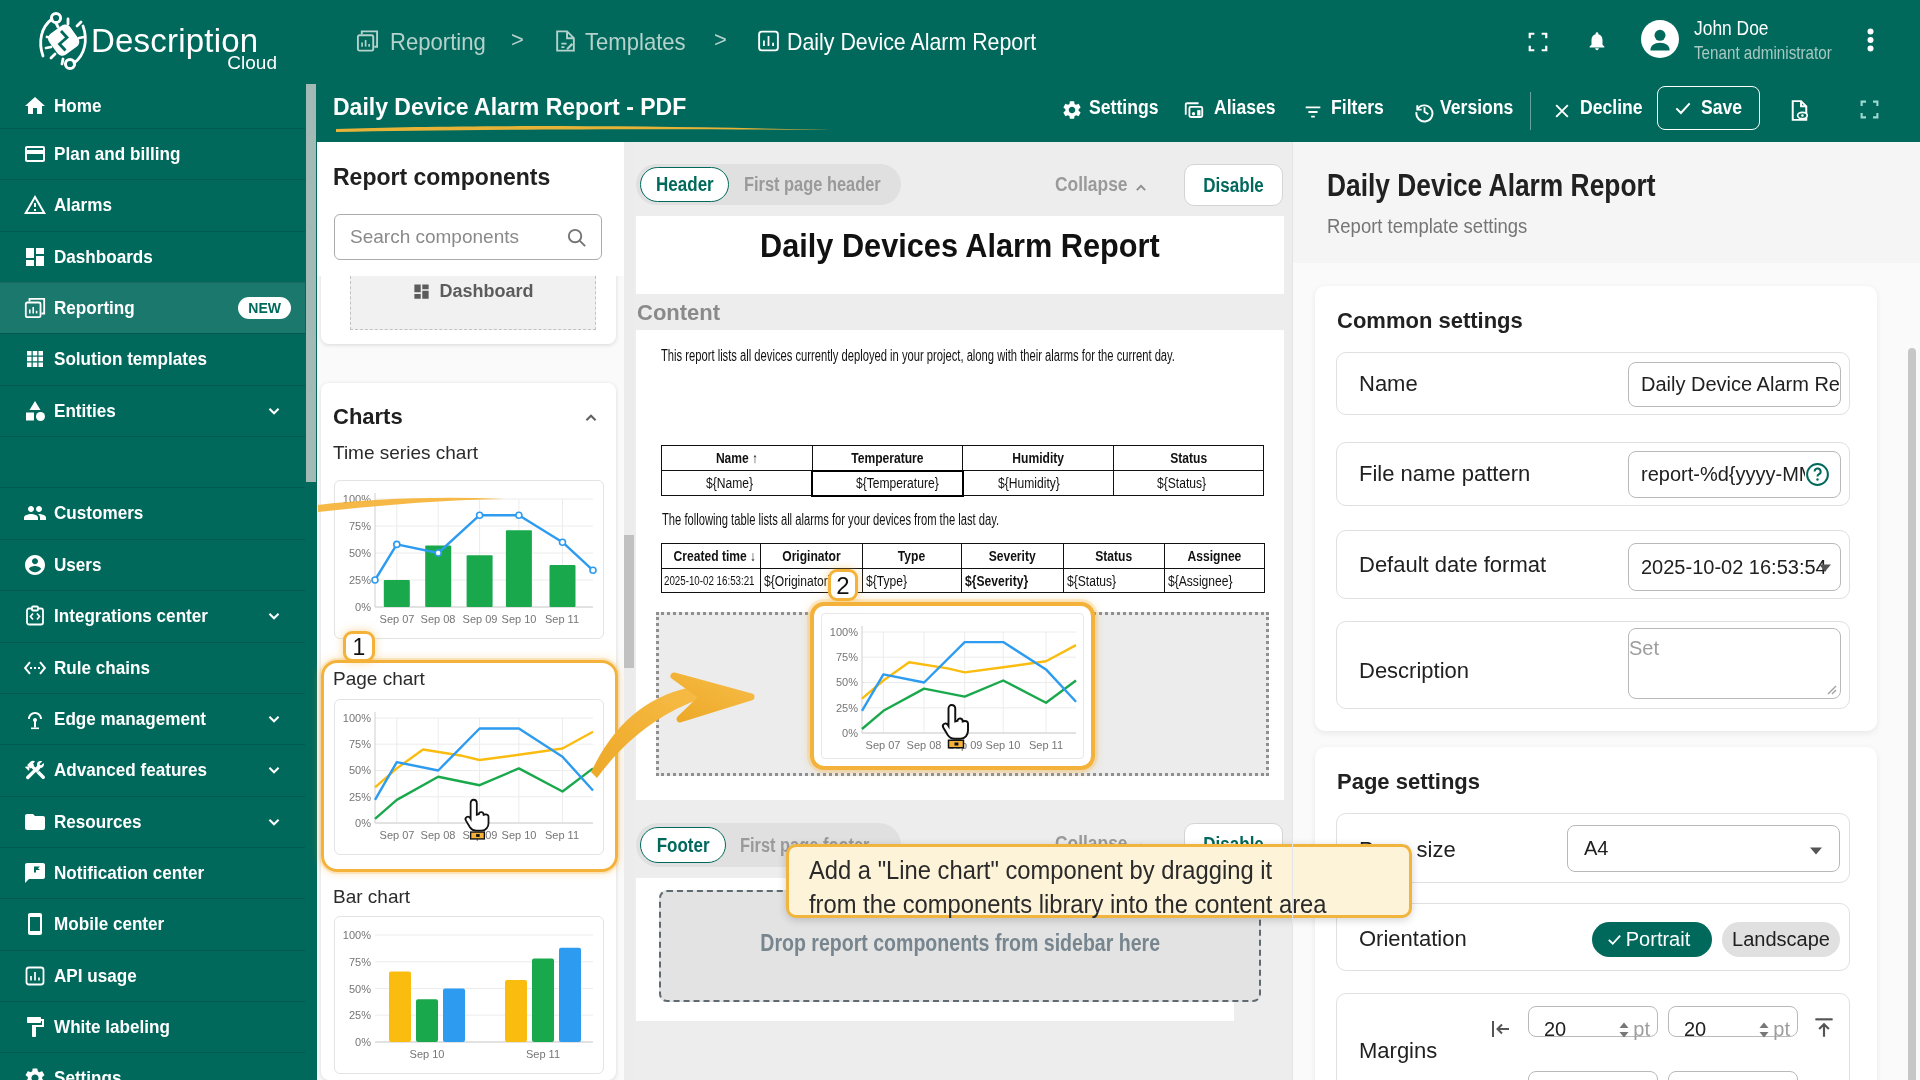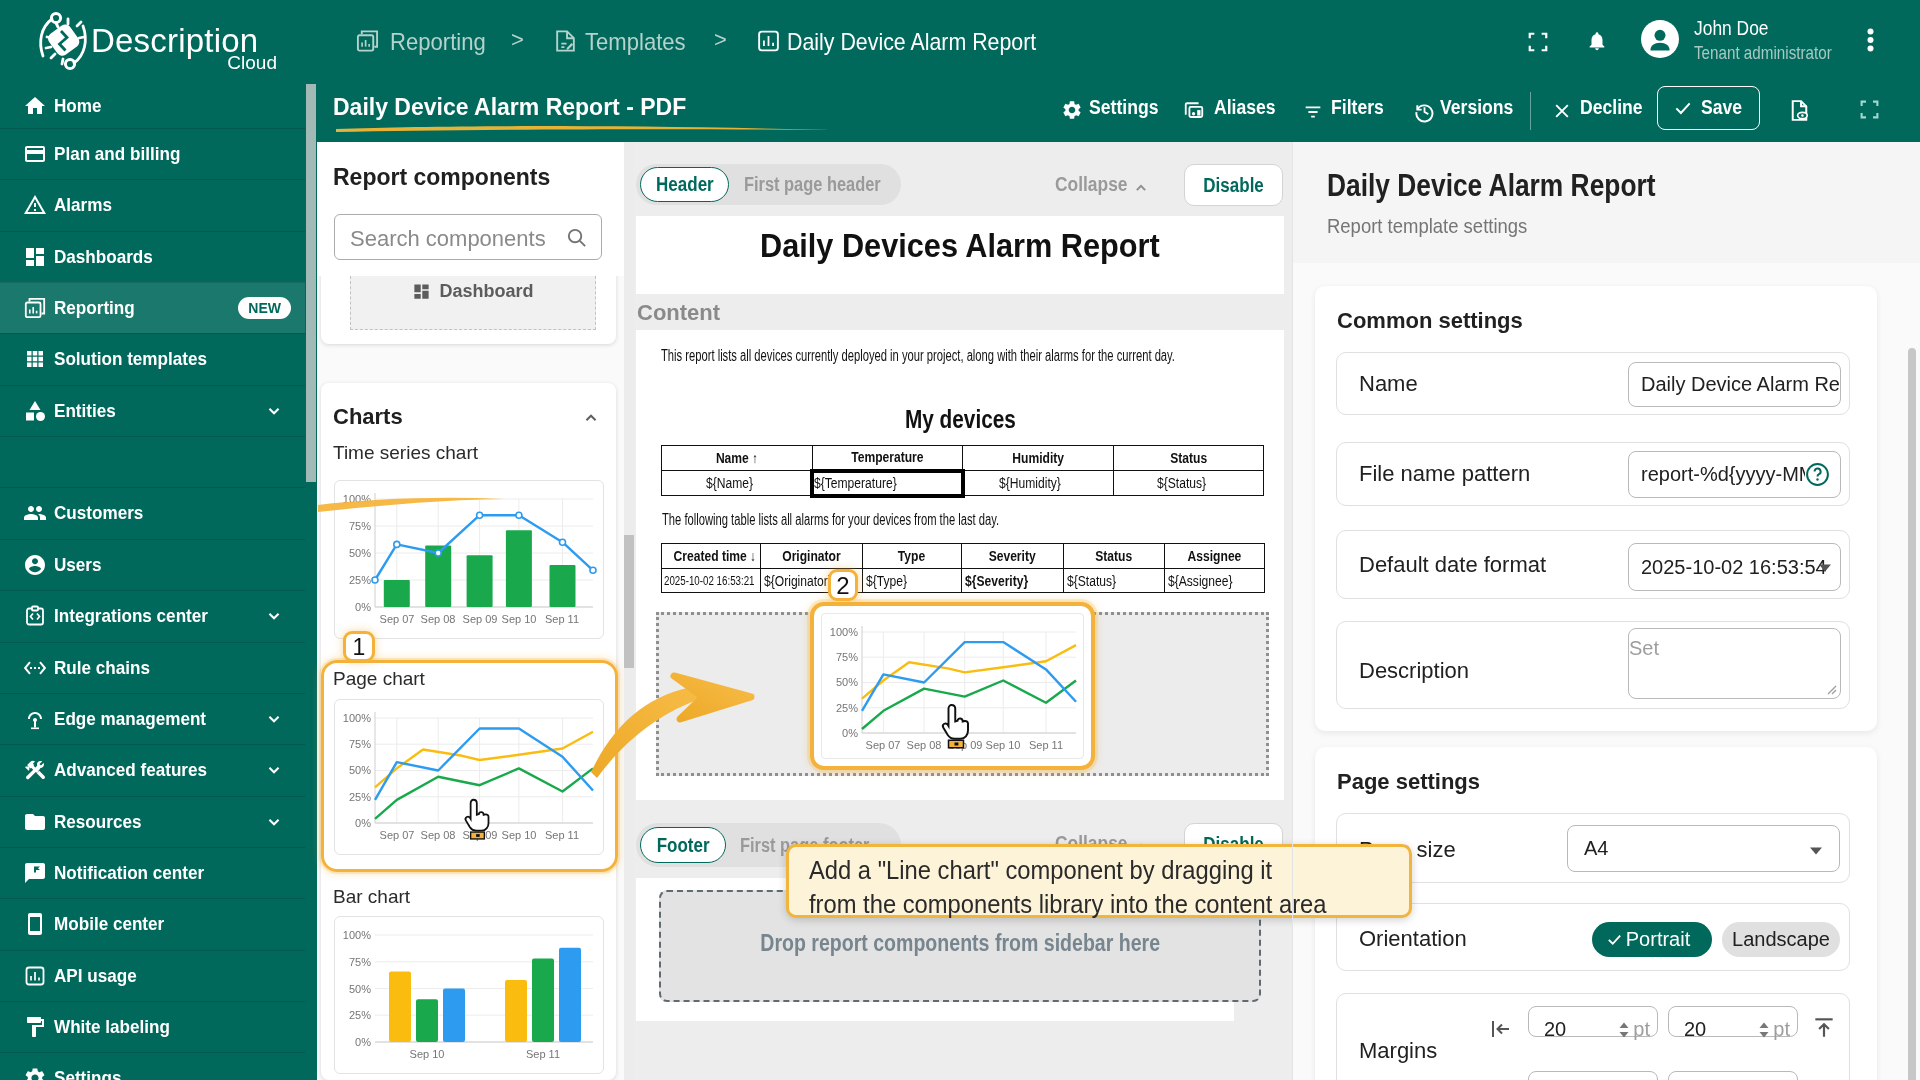--- a/index.html
+++ b/index.html
@@ -328,21 +328,21 @@
       <div class="abs" style="left:29px;top:34px;width:246px;height:54px;background:#f1f1f1;border:1.5px dashed #c2c2c2;border-top:none">
         <div style="text-align:center;margin-top:5px;color:#5c5c5c;font-size:18px;font-weight:bold">
           <svg width="19" height="19" viewBox="0 0 24 24" fill="#5c5c5c" style="vertical-align:-4px;margin-right:8px">
             <path d="M3 13h8V3H3v10zm0 8h8v-6H3v6zm10 0h8V11h-8v10zm0-18v6h8V3h-8z"></path>
           </svg>Dashboard</div>
       </div>
     </div>
     <div class="abs" style="left:0;top:0;width:307px;height:134px;background:#fff"></div>
     <div class="abs" style="left:16px;top:22px;font-size:23px;font-weight:bold;color:#202020">Report components</div>
     <div class="abs" style="left:17px;top:72px;width:268px;height:46px;background:#fff;border:1px solid #ababab;border-radius:6px">
-      <div class="abs" style="left:15px;top:11px;font-size:22px;color:#8a8a8a">Search components</div>
+      <div class="abs" style="left:15px;top:11px;font-size:19px;color:#8a8a8a">Search components</div>
       <svg class="abs" style="right:13px;top:11px" width="23" height="23" viewBox="0 0 24 24" fill="none" stroke="#757575" stroke-width="2">
         <circle cx="10.5" cy="10.5" r="6.5"></circle>
         <line x1="15.5" y1="15.5" x2="21" y2="21"></line>
       </svg>
     </div>
     <div class="abs" style="left:4px;top:241px;width:295px;height:697px;background:#fff;border-radius:8px;box-shadow:0 1px 4px rgba(0,0,0,0.14)">
       <div class="abs" style="left:12px;top:21px;font-size:22px;font-weight:bold;color:#202020">Charts</div>
       <svg class="abs" style="right:14px;top:24px" width="22" height="22" viewBox="0 0 24 24" fill="none" stroke="#616161" stroke-width="2.2">
         <path d="M7 14.5 L12 9.5 L17 14.5"></path>
       </svg>
@@ -449,32 +449,31 @@
     <svg class="abs" style="left:497px;top:36px" width="20" height="20" viewBox="0 0 24 24" fill="none" stroke="#8f8f8f" stroke-width="2.4">
       <path d="M7 14.5 L12 9.5 L17 14.5"></path>
     </svg>
     <div class="abs" style="left:550px;top:22px;width:99px;height:42px;background:#fff;border:1px solid #d4d4d4;border-radius:10px;text-align:center;line-height:40px;font-size:20px;font-weight:bold;color:#00695c"><span class="cc" style="transform:scaleX(0.85)">Disable</span></div>
     <div class="abs" style="left:2px;top:74px;width:648px;height:78px;background:#fff">
       <div style="text-align:center;margin-top:11px;font-size:33px;font-weight:bold;color:#111"><span class="cc" style="transform:scaleX(0.93)">Daily Devices Alarm Report</span></div>
     </div>
     <div class="abs" style="left:3px;top:158px;font-size:22px;font-weight:bold;color:#8a8a8a">Content</div>
     <div class="abs" style="left:2px;top:188px;width:648px;height:470px;background:#fff">
       <div class="abs" style="left:25px;top:17px;font-size:16px;color:#111;white-space:nowrap"><span class="cx" style="transform:scaleX(0.70)">This report lists all devices currently deployed in your project, along with their alarms for the current day.</span></div>
-      <div class="abs" style="left:0;top:74px;width:648px;text-align:center;font-size:26px;font-weight:bold;color:#111"><span class="cc" style="transform:scaleX(0.8)">My devices</span></div>
       <table style="position:absolute;left:25px;top:115px;width:603px;border-collapse:collapse;font-size:15.5px;color:#111;table-layout:fixed">
         <tbody>
           <tr style="height:25px">
           <th style="border:1px solid #111;font-weight:bold;white-space:nowrap;overflow:visible"><span class="cc" style="transform:scaleX(0.78)">Name <span style="font-size:14px">↑</span></span></th>
           <th style="border:1px solid #111;font-weight:bold;white-space:nowrap;overflow:visible"><span class="cc" style="transform:scaleX(0.78)">Temperature</span></th>
           <th style="border:1px solid #111;font-weight:bold;white-space:nowrap;overflow:visible"><span class="cc" style="transform:scaleX(0.78)">Humidity</span></th>
           <th style="border:1px solid #111;font-weight:bold;white-space:nowrap;overflow:visible"><span class="cc" style="transform:scaleX(0.78)">Status</span></th>
         </tr>
         <tr style="height:25px">
           <td style="border:1px solid #111;white-space:nowrap;text-align:center"><span class="cx" style="transform:scaleX(0.78)">${Name}</span></td>
-          <td style="border:4px solid #000000;white-space:nowrap;text-align:left"><span class="cx" style="transform:scaleX(0.78)">${Temperature}</span></td>
+          <td style="border:2px solid #000000;white-space:nowrap;text-align:right"><span class="cx" style="transform:scaleX(0.78)">${Temperature}</span></td>
           <td style="border:1px solid #111;white-space:nowrap;text-align:center"><span class="cx" style="transform:scaleX(0.78)">${Humidity}</span></td>
           <td style="border:1px solid #111;white-space:nowrap;text-align:center"><span class="cx" style="transform:scaleX(0.78)">${Status}</span></td>
         </tr>
       </tbody>
       </table>
       <div class="abs" style="left:26px;top:181px;font-size:16px;color:#111;white-space:nowrap"><span class="cx" style="transform:scaleX(0.70)">The following table lists all alarms for your devices from the last day.</span></div>
       <table style="position:absolute;left:25px;top:213px;width:603px;border-collapse:collapse;font-size:15.5px;color:#111;table-layout:fixed">
         <tbody>
           <tr style="height:25px">
           <th style="border:1px solid #111;white-space:nowrap;width:99px"><span class="cc" style="transform:scaleX(0.78)">Created time <span style="font-size:14px">↓</span></span></th>

